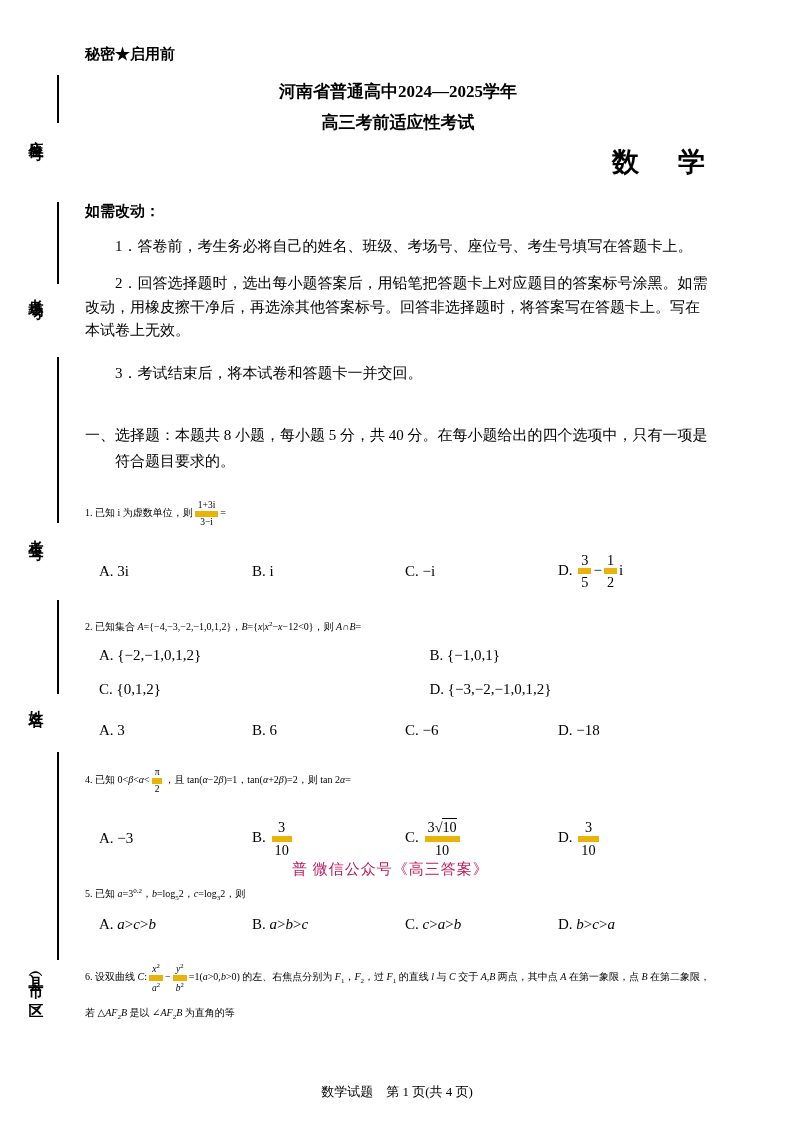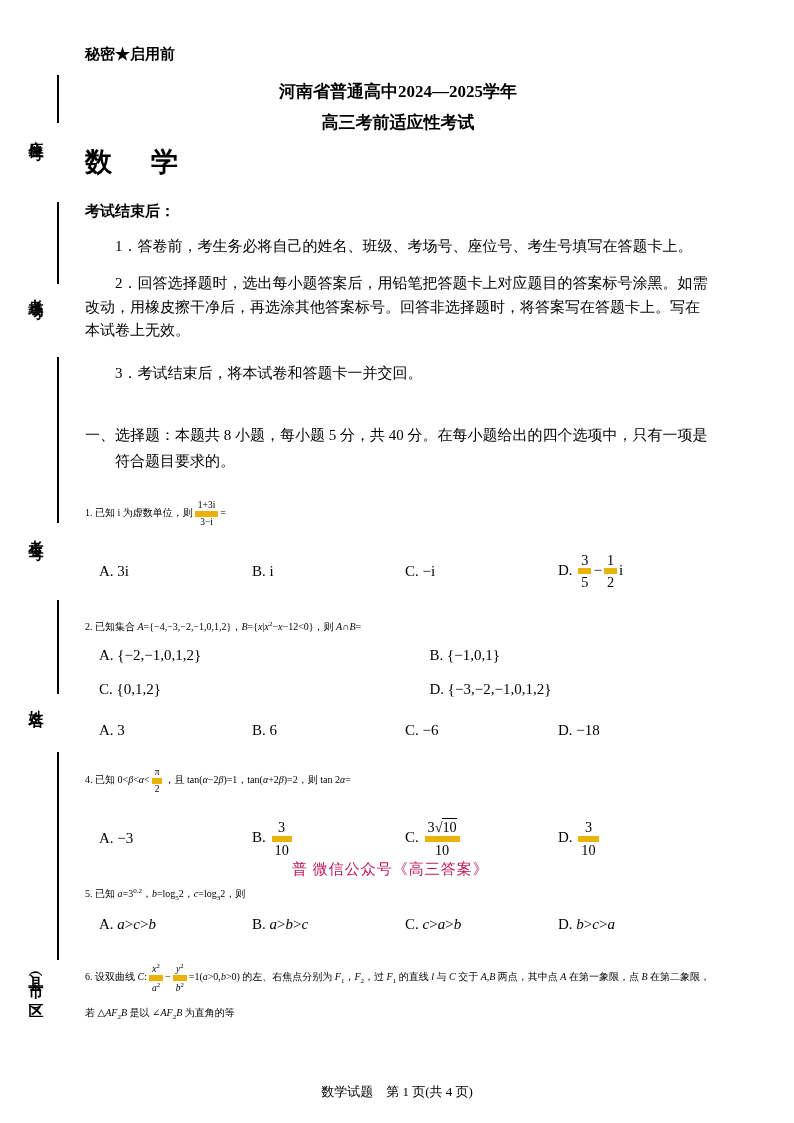--- a/index.html
+++ b/index.html
@@ -14,21 +14,21 @@
     position:absolute;left:26px;writing-mode:vertical-rl;text-orientation:upright;
     font-weight:bold;font-size:15px;letter-spacing:3px;z-index:2;background:#fff;
   }
   .seal-line{position:absolute;left:57px;width:1.5px;background:#000;z-index:1;}
   
   .content{position:absolute;left:85px;top:45px;width:626px;z-index:3;font-size:15px;}
   .secrecy{font-size:15px;font-weight:bold;}
   .title1,.title2{text-align:center;font-weight:bold;font-size:17px;}
   .title1{margin-top:16px;}
   .title2{margin-top:8px;}
-  .subject{text-align:left;font-weight:bold;font-size:27px;letter-spacing:6px;margin-top:10px;}
+  .subject{text-align:right;font-weight:bold;font-size:27px;letter-spacing:6px;margin-top:10px;}
   .notice-heading{font-weight:bold;font-size:15px;margin-top:22px;}
   .notice-item{margin:14px 0 0 0;text-indent:2em;line-height:1.55;font-size:15px;}
   .notice-item.last{margin-top:20px;}
   .section-heading{
     font-weight:normal;font-size:15px;line-height:1.7;margin:38px 0 0 0;
     padding-left:2em;text-indent:-2em;
   }
   .question{margin-top:18px;}
   .stem{margin:0;line-height:1.9;font-size:10px;}
   .options{display:grid;margin-top:8px;padding-left:14px;align-items:center;row-gap:12px;font-size:15px;}
@@ -80,21 +80,21 @@
   </div>
 
   <div class="content">
 
     <div class="secrecy">秘密★启用前</div>
 
     <div class="title1">河南省普通高中2024—2025学年</div>
     <div class="title2">高三考前适应性考试</div>
     <div class="subject">数　学</div>
 
-    <div class="notice-heading">考试结束后：</div>
+    <div class="notice-heading">如需改动：</div>
     <p class="notice-item">1．答卷前，考生务必将自己的姓名、班级、考场号、座位号、考生号填写在答题卡上。</p>
     <p class="notice-item">2．回答选择题时，选出每小题答案后，用铅笔把答题卡上对应题目的答案标号涂黑。如需改动，用橡皮擦干净后，再选涂其他答案标号。回答非选择题时，将答案写在答题卡上。写在本试卷上无效。</p>
     <p class="notice-item last">3．考试结束后，将本试卷和答题卡一并交回。</p>
 
     <p class="section-heading">一、选择题：本题共 8 小题，每小题 5 分，共 40 分。在每小题给出的四个选项中，只有一项是符合题目要求的。</p>
 
     <div class="question">
       <p class="stem">1. 已知 i 为虚数单位，则<span class="frac">
             <span class="num">1+3i</span>
             <span class="den">3−i</span>

